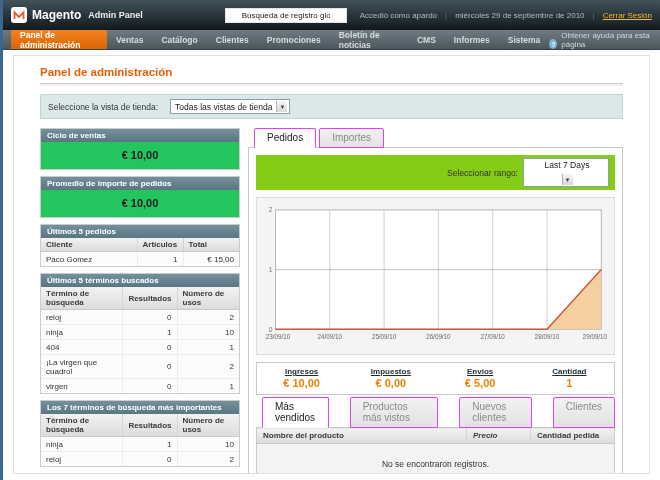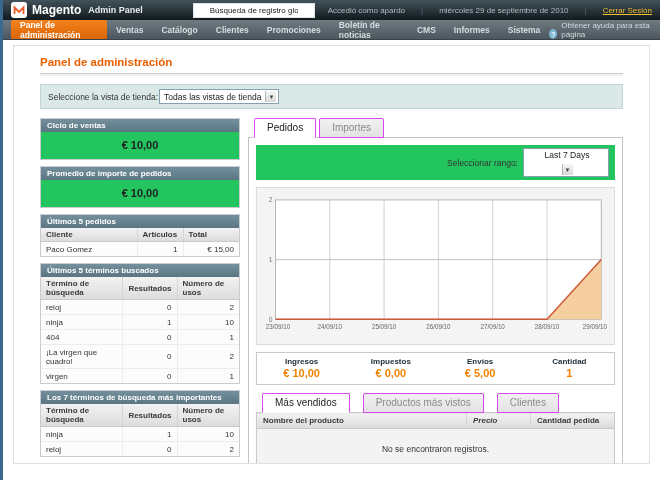--- a/index.html
+++ b/index.html
@@ -1,29 +1,29 @@
 <!DOCTYPE html>
 <html><head>
 <meta charset="utf-8">
 <style>
   * { margin:0; padding:0; box-sizing:border-box; }
   html,body { width:660px; height:480px; overflow:hidden; background:#fff;
     font-family:"Liberation Sans", sans-serif; }
   body { border-left:3px solid #3a688f; }
 
   
-  .hdr { height:20px; background:linear-gradient(#42525b,#11191d);
+  .hdr { height:30px; background:linear-gradient(#42525b,#11191d);
     display:flex; align-items:center; padding:0 8px; gap:5px; }
   .logo-box { width:16px; height:16px; flex:0 0 16px; }
   .brand { color:#fff; font-size:12px; font-weight:bold; }
   .brand-suffix { color:#e9eef1; font-size:9px; font-weight:bold; margin-left:2px; }
   .hdr-search { margin-left:auto; width:122px; height:15px; font-size:8px;
     padding:1px 16px; border:1px solid #dfe5e8; background:#fff; color:#222;
     font-family:Liberation Sans, sans-serif; }
-  .hdr-right { display:flex; align-items:center; gap:16px; color:#aebbc2;
+  .hdr-right { display:flex; align-items:center; gap:8px; color:#aebbc2;
     font-size:8px; white-space:nowrap; margin-left:8px; }
   .hdr-sep { color:#5d6b72; }
   .logout { color:#f1bd31; text-decoration:underline; cursor:pointer; }
 
   
   .nav { height:20px; background:linear-gradient(#6f7a82,#4c565d);
     display:flex; align-items:stretch; padding:0 8px; border-bottom:1px solid #394248; }
   .nav-item { color:#d6dde1; font-size:8.5px; font-weight:bold; padding:0 9px;
     display:flex; align-items:center; cursor:pointer; }
   .nav-item.active { background:linear-gradient(#f5821f,#d96504); color:#fff;
@@ -34,21 +34,21 @@
     color:#fff; font-size:7px; font-weight:bold; display:flex;
     align-items:center; justify-content:center; }
 
   
   .content { margin:5px 10px 0; border:1px solid #e0e0e0; background:#fff;
     padding:10px 26px 12px; height:419px; overflow:hidden; }
   .page-title { color:#eb5e00; font-size:11.5px; font-weight:bold;
     padding-bottom:5px; border-bottom:1px solid #ccc; box-shadow:0 2px 0 #f1f1f1; }
   .store-bar { margin-top:10px; background:#dbe8e8; border:1px solid #c2d5d5;
     padding:4px 7px; font-size:8.5px; color:#333; display:flex;
-    align-items:center; gap:1px; }
+    align-items:center; gap:12px; }
   .fake-select { background:#fff; border:1px solid #86a0ad; font-size:8.5px;
     padding:1px 2px 1px 4px; display:inline-flex; align-items:center; gap:4px;
     cursor:pointer; color:#222; }
   .select-arrow { width:11px; height:11px; background:linear-gradient(#f6f6f6,#d8d8d8);
     border-left:1px solid #a8b6bd; display:flex; align-items:center;
     justify-content:center; font-size:6px; color:#444; }
 
   .cols { display:flex; gap:8px; margin-top:9px; }
   .col-left { flex:0 0 200px; width:200px; }
   .col-right { flex:1; min-width:0; }
@@ -72,33 +72,33 @@
   .w-items { width:46px; } .w-total { width:56px; }
   .w-res { width:44px; } .w-uses { width:62px; }
 
   
   .tabs-row { display:flex; gap:3px; padding-left:6px; position:relative; z-index:2; }
   .tab { font-size:10px; font-weight:normal; padding:3px 12px 4px;
     border:1px solid #d946ef; background:linear-gradient(#f2f2f2,#e2e2e2);
     color:#8a8a8a; cursor:pointer; border-radius:2px 2px 0 0; margin-bottom:-1px; }
   .tab.active { background:#fff; color:#222; border-bottom:1px solid #fff; }
   .panel { border:1px solid #c5c5c5; background:#fff; padding:7px; }
-  .range-bar { background:#22c55e; padding:3px 6px; display:flex;
+  .range-bar { background:#84cc16; padding:3px 6px; display:flex;
     justify-content:flex-end; align-items:center; gap:5px; font-size:8.5px; color:#333; }
   .range-select { min-width:86px; justify-content:space-between;flex-direction:column; }
   .chart-wrap { margin-top:7px; background:#f4f4f4; border:1px solid #dcdcdc;
     padding:5px 5px 1px; }
   .chart-wrap svg { display:block; width:100%; height:150px; }
 
   .totals { border:1px solid #c9c9c9; display:flex; margin-top:7px; padding:4px 0 5px; }
   .total { flex:1; text-align:center; }
-  .total .lbl { font-size:8px; font-weight:bold; color:#1d2d36; }
+  .total .lbl { font-size:8px; font-weight:bold; color:#1d2d36;text-decoration:underline; }
   .total .val { font-size:11px; font-weight:bold; color:#f08000; margin-top:1px; }
 
-  .bottom-tabs { display:flex; gap:13px; margin-top:8px; padding-left:6px;
+  .bottom-tabs { display:flex; gap:21px; margin-top:2px; padding-left:6px;
     position:relative; z-index:2; }
   .prod-table { width:100%; border-collapse:collapse; font-size:8px;
     border:1px solid #c9c9c9; }
   .prod-table th { background:linear-gradient(#f2f2f2,#dcdcdc); font-weight:bold;
     text-align:left; padding:3px 6px; border-bottom:1px solid #c9c9c9;
     border-right:1px solid #d5d5d5; color:#3a3a3a; }
   .prod-table th:last-child { border-right:none; }
   .w-price { width:64px;font-style:italic; } .w-qty { width:84px; }
   .empty-cell { background:#f3f3f3; text-align:center; padding:15px 0 17px;
     font-size:8.5px; color:#333; }
@@ -311,20 +311,21 @@
           </div>
           <div class="total">
             <div class="lbl">Cantidad</div>
             <div class="val">1</div>
           </div>
         </div>
 
         <div class="bottom-tabs">
           <span class="tab active">Más vendidos</span>
           <span class="tab">Productos más vistos</span>
+          <span class="tab">Nuevos clientes</span>
           <span class="tab">Clientes</span>
         </div>
 
         <table class="prod-table">
           <thead>
               <tr>
             <th>Nombre del producto</th>
             <th class="w-price">Precio</th>
             <th class="w-qty">Cantidad pedida</th>
           </tr>

